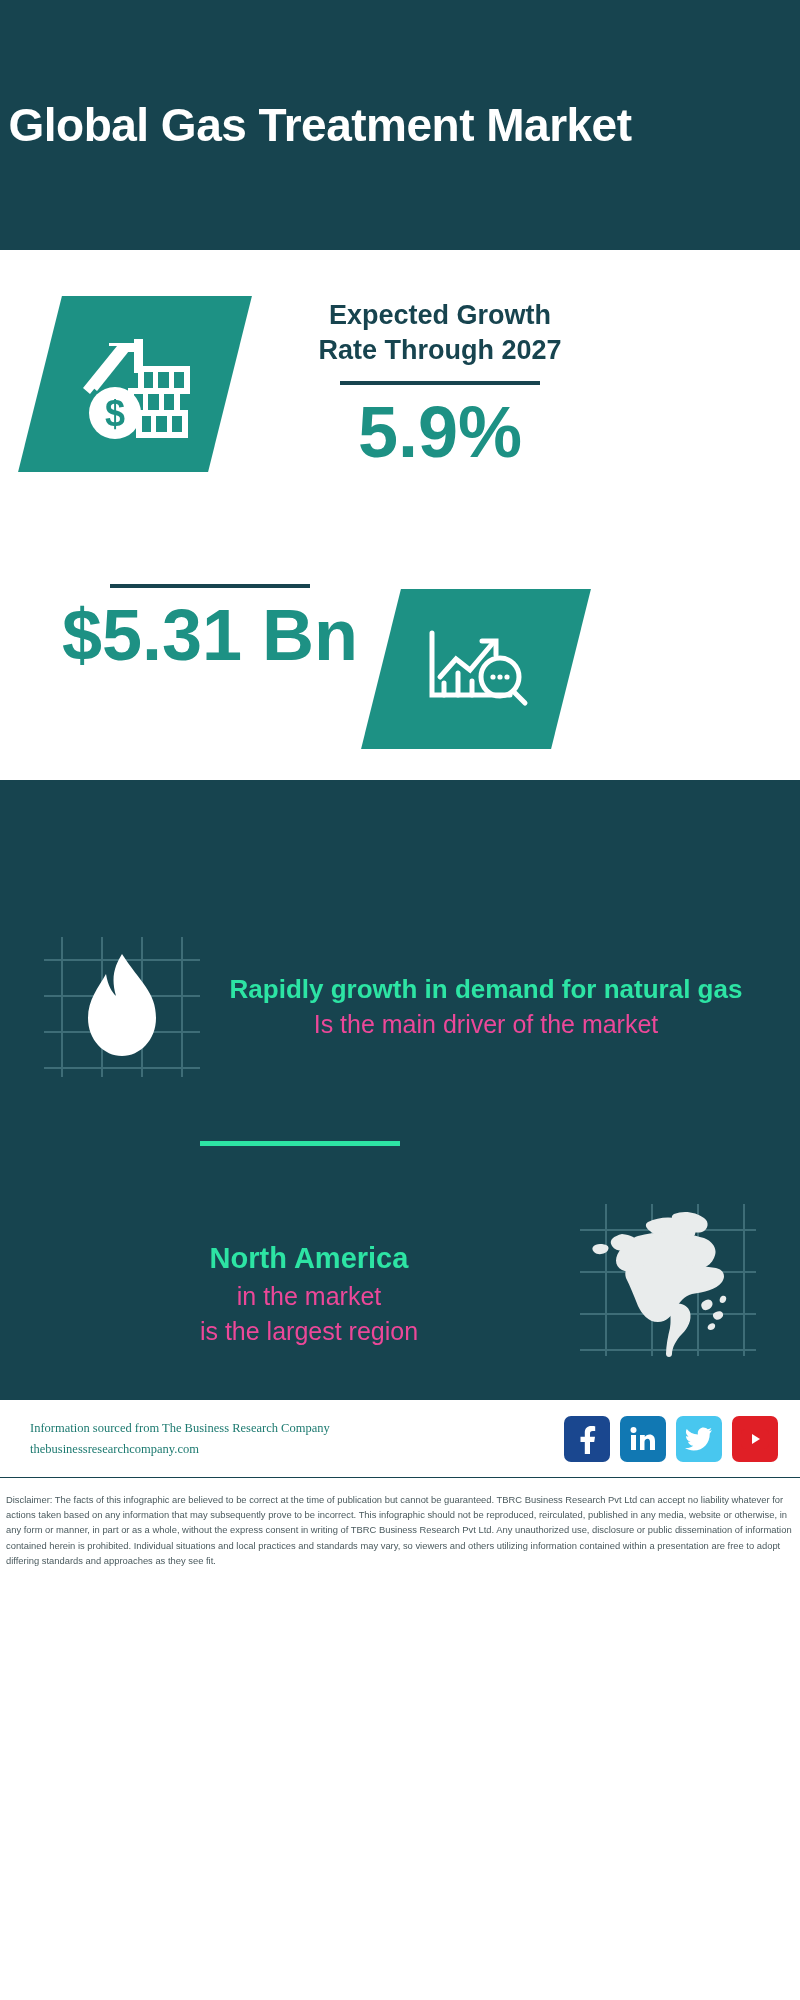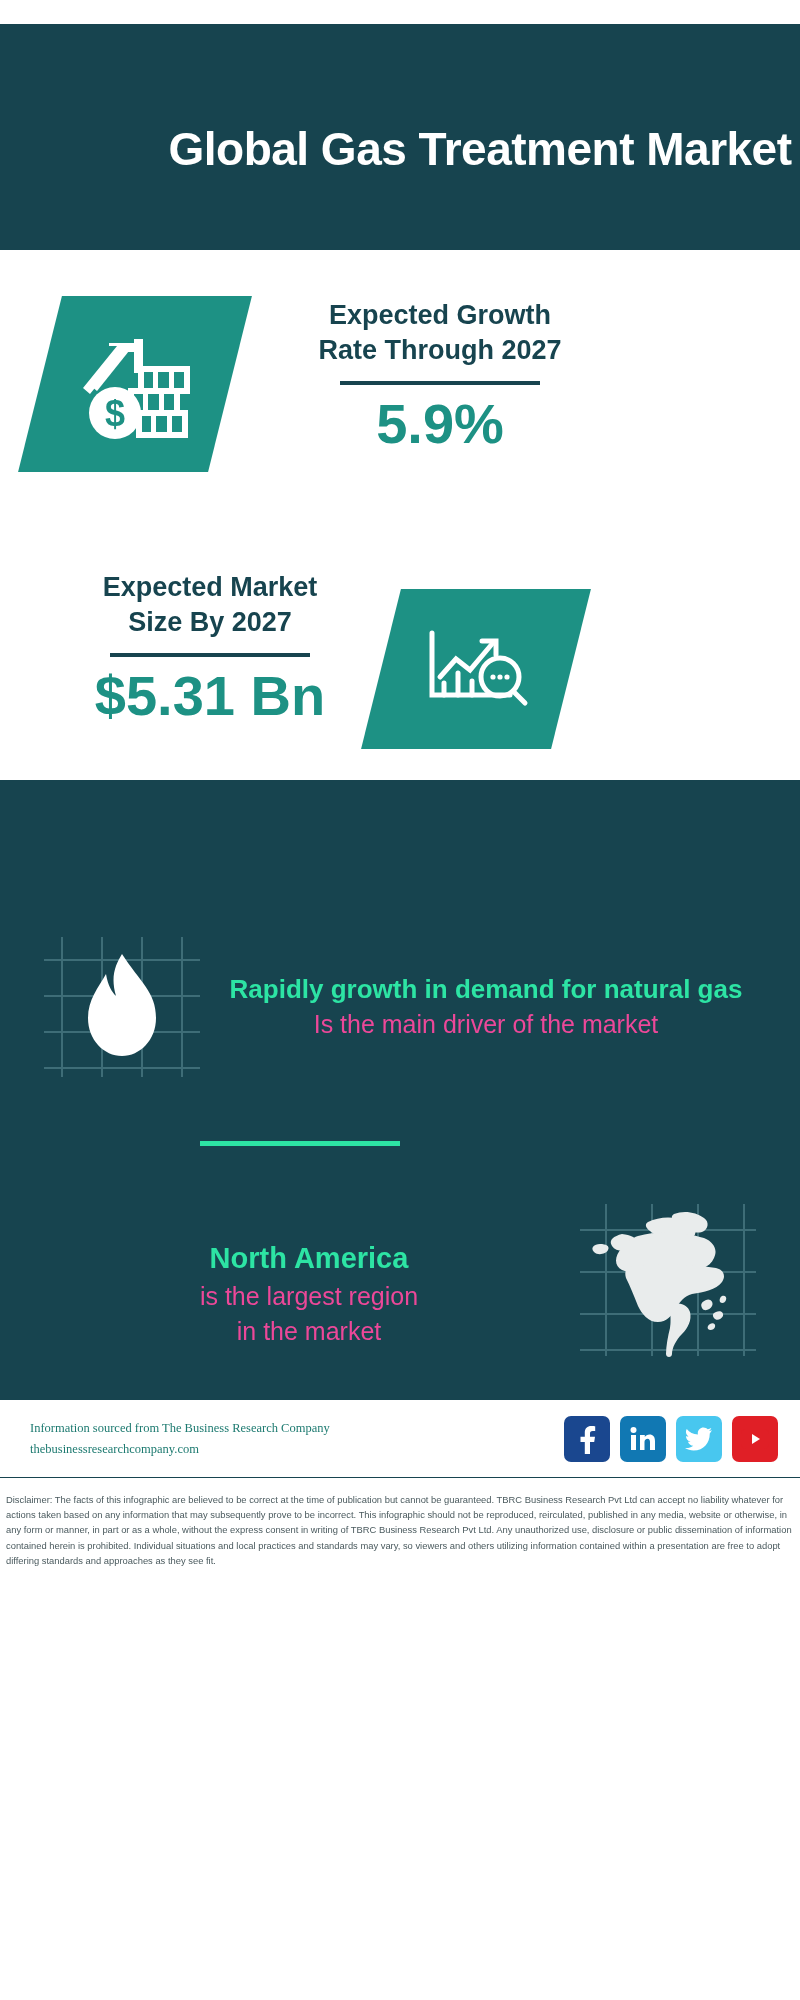--- a/index.html
+++ b/index.html
@@ -7,21 +7,21 @@
   body {
     width:800px; height:2000px; position:relative; overflow:hidden;
     font-family:"Liberation Sans", sans-serif;
     background:#ffffff;
   }
 
   
   .header{
     position:absolute; left:0; top:0; width:800px; height:250px;
     background:#17444f;
-    display:flex; align-items:center; justify-content:flex-end;margin-top:24px;
+    display:flex; align-items:center; justify-content:flex-start;
   }
   .header-title{
     color:#ffffff; font-size:46px; font-weight:bold; line-height:1.22;
     text-align:center; letter-spacing:-0.5px; width:640px;
   }
 
   
   .white-zone{
     position:absolute; left:0; top:250px; width:800px; height:650px;
     background:#ffffff;
@@ -41,21 +41,21 @@
 
   
   .stat-label{
     color:#17444f; font-size:27px; font-weight:bold; line-height:1.28;
     text-align:center;
   }
   .stat-rule{
     height:4px; background:#17444f; margin:14px auto 10px auto; width:200px;
   }
   .stat-value{
-    color:#1d9184; font-size:56px; font-weight:bold; line-height:1.05;
+    color:#1d9184; font-size:72px; font-weight:bold; line-height:1.05;
     text-align:center;
   }
   .stat-growth{ position:absolute; left:275px; top:298px; width:330px; }
   .stat-size{   position:absolute; left:45px; top:570px; width:330px; }
 
   
   .dark-panel{
     position:absolute; left:0; top:780px; width:800px; height:620px;
     background:#17444f;
   }
@@ -161,24 +161,20 @@
     </g>
     <g fill="#ffffff">
       <circle cx="77" cy="58" r="2.6"></circle>
       <circle cx="84" cy="58" r="2.6"></circle>
       <circle cx="91" cy="58" r="2.6"></circle>
     </g>
   </svg>
 </div>
 
 <div class="stat-size">
-  <div class="stat-label">
-    <span>Expected Market</span><br>
-    <span>Size By 2027</span>
-  </div>
   <div class="stat-rule"></div>
   <div class="stat-value">$5.31 Bn</div>
 </div>
 
 <div class="dark-panel"></div>
 
 <svg class="skyline" viewBox="0 0 800 120" preserveAspectRatio="none">
   <path fill="#17444f" d="M0 120 V104 h6 v-8 h4 v-12 h3 v-6 h3 v-6 h2 v-8 h2 v8 h2 v6 h3 v6 h3 v12 h5 v-24 h4 v-10 h12 v10 h4 v24 h6 v-10 h6 v-30 h4 v-18 h3 v-22 h2 v-14 h2 v14 h2 v22 h3 v18 h4 v30 h7 v14 h7 v-20 h10 v20 h6 v-28 h10 v28 h5 v-34 h4 v-16 h2 v-14 h2 v14 h2 v16 h4 v34 h8 v10 h10 v-22 h8 v22 h10 v-16 h6 v-18 h14 v18 h6 v16 h9 v-12 h8 v12 h8 v-30 h14 v30 h10 v-6 h10 v6 h7 v-12 h8 v12 h6 v-46 h16 v46 h12 v6 h18 v-10 h6 v10 h14 v-14 h8 v14 h10 v-6 h8 v6 h12 v-18 h6 v18 h8 v-10 h10 v10 h10 v-24 h6 v24 h8 v-14 h10 v14 h8 v-8 h12 v8 h10 v-34 h6 v-10 h3 v10 h5 v34 h10 v-16 h8 v16 h10 v-26 h8 v26 h12 v-20 h6 v-24 h4 v-16 h2 v16 h4 v24 h6 v20 h10 v-14 h10 v14 h8 v-30 h10 v30 h10 v-20 h6 v-12 h4 v12 h6 v20 h10 v-10 h10 v10 h8 v-24 h10 v24 h12 v-16 h10 v16 h10 v-12 h8 v12 h14 V120 Z"></path>
 </svg>
 
@@ -197,22 +193,22 @@
     <span class="hl">Rapidly growth in demand for natural gas</span>
     <span class="sub">Is the main driver of the market</span>
   </div>
 </div>
 
 <div class="mid-rule"></div>
 
 <div class="region-row">
   <div class="region-text">
     <span class="hl" style="font-size:29px;">North America</span>
+    <span class="sub">in the market</span>
     <span class="sub">is the largest region</span>
-    <span class="sub">in the market</span>
   </div>
   <div class="region-map">
     <svg width="180" height="160" viewBox="0 0 180 160">
       <g stroke="#3e6d77" stroke-width="2" fill="none">
         <path d="M28 4 V156 M74 4 V156 M120 4 V156 M166 4 V156"></path>
         <path d="M2 30 H178 M2 72 H178 M2 114 H178 M2 150 H178"></path>
       </g>
       <g fill="#e9ecec">
         <path d="M96 14 c10 -4 22 -2 30 4 6 4 4 12 -2 14 -8 2 -14 -2 -20 -6 -6 -4 -14 -8 -8 -12z"></path>
         <path d="M70 22 c12 -6 28 -6 40 0 8 4 10 12 4 16 -10 6 -24 4 -34 -2 -8 -4 -16 -10 -10 -14z"></path>

